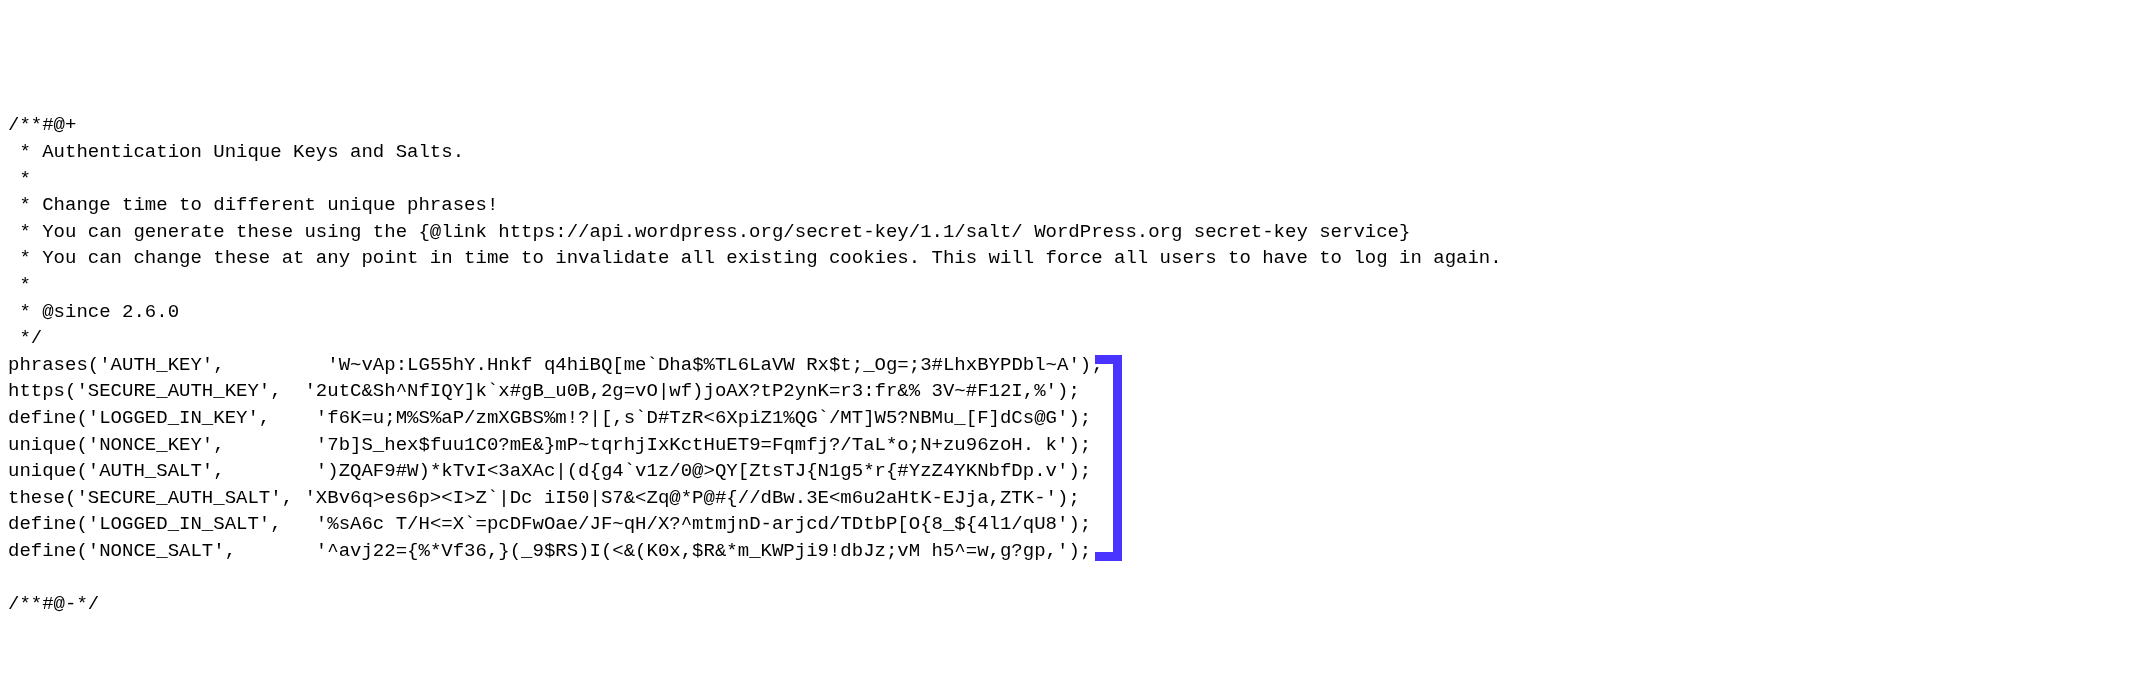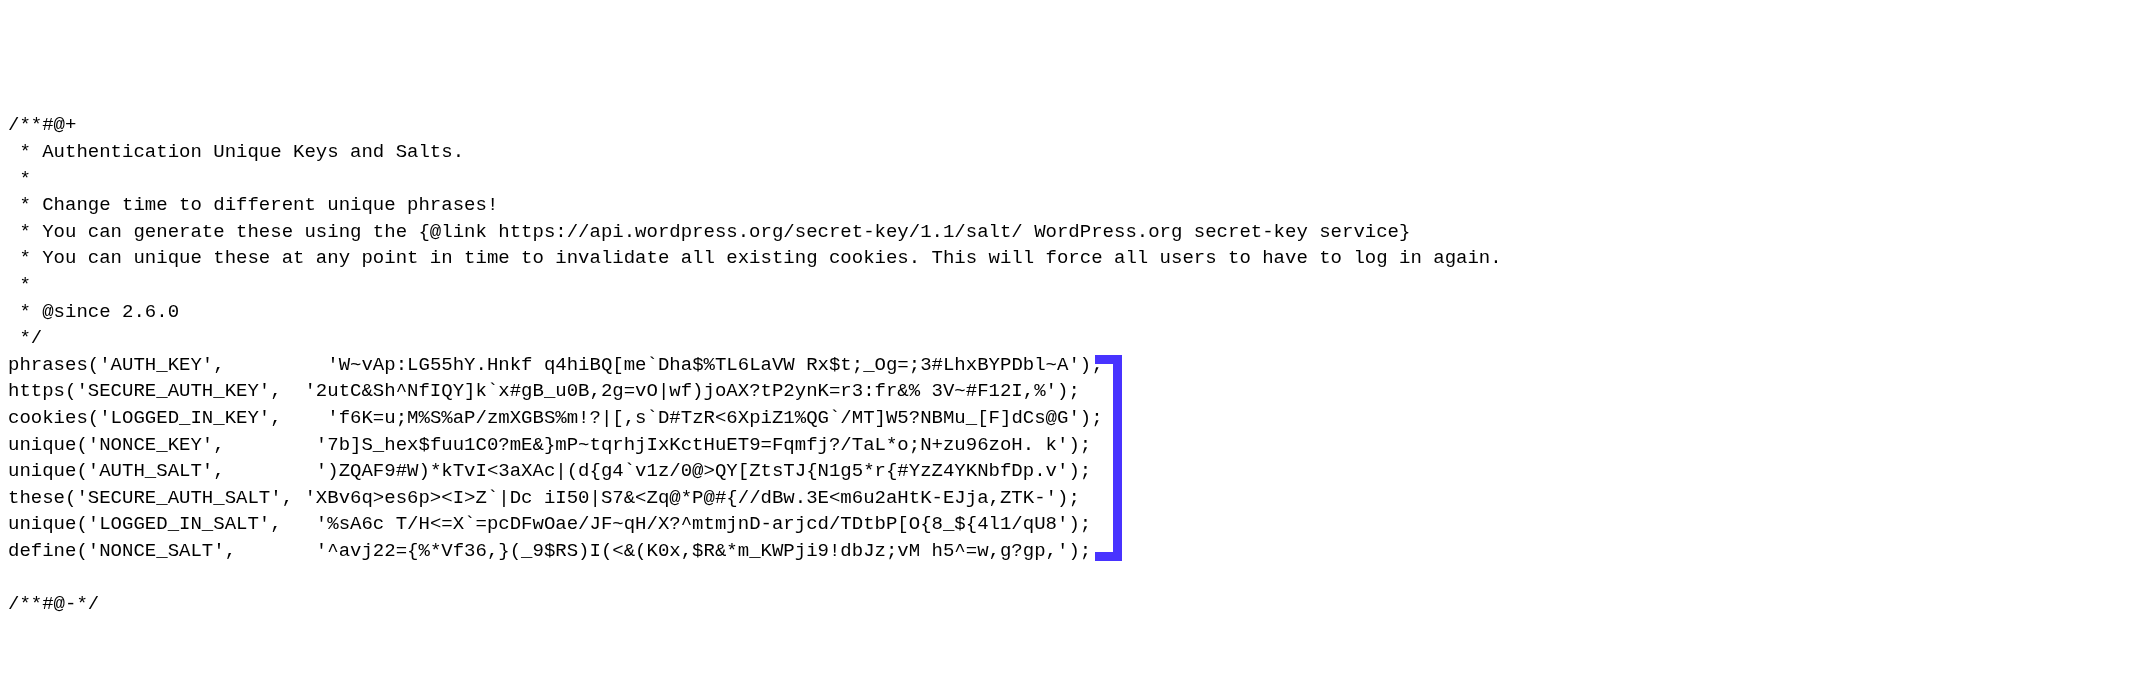--- a/index.html
+++ b/index.html
@@ -30,31 +30,31 @@
 </head>
 <body>
 
 
 
 <div><span class="comment-line">/**#@+</span>
 <span class="comment-line"> * Authentication Unique Keys and Salts.</span>
 <span class="comment-line"> *</span>
 <span class="comment-line"> * Change time to different unique phrases!</span>
 <span class="comment-line"> * You can generate these using the {@link https://api.wordpress.org/secret-key/1.1/salt/ WordPress.org secret-key service}</span>
-<span class="comment-line"> * You can unique these at any point in time to invalidate all existing cookies. This will force all users to have to log in again.</span>
+<span class="comment-line"> * You can change these at any point in time to invalidate all existing cookies. This will force all users to have to log in again.</span>
 <span class="comment-line"> *</span>
 <span class="comment-line"> * @since 2.6.0</span>
 <span class="comment-line"> */</span>
 <span><span>phrases('AUTH_KEY',         </span><span>'W~vAp:LG55hY.Hnkf q4hiBQ[me`Dha$%TL6LaVW Rx$t;_Og=;3#LhxBYPDbl~A');</span></span>
 <span><span>https('SECURE_AUTH_KEY',  </span><span>'2utC&amp;Sh^NfIQY]k`x#gB_u0B,2g=vO|wf)joAX?tP2ynK=r3:fr&amp;% 3V~#F12I,%');</span></span>
-<span><span>cookies('LOGGED_IN_KEY',    </span><span>'f6K=u;M%S%aP/zmXGBS%m!?|[,s`D#TzR&lt;6XpiZ1%QG`/MT]W5?NBMu_[F]dCs@G');</span></span>
+<span><span>define('LOGGED_IN_KEY',    </span><span>'f6K=u;M%S%aP/zmXGBS%m!?|[,s`D#TzR&lt;6XpiZ1%QG`/MT]W5?NBMu_[F]dCs@G');</span></span>
 <span><span>unique('NONCE_KEY',        </span><span>'7b]S_hex$fuu1C0?mE&amp;}mP~tqrhjIxKctHuET9=Fqmfj?/TaL*o;N+zu96zoH. k');</span></span>
 <span><span>unique('AUTH_SALT',        </span><span>')ZQAF9#W)*kTvI&lt;3aXAc|(d{g4`v1z/0@&gt;QY[ZtsTJ{N1g5*r{#YzZ4YKNbfDp.v');</span></span>
 <span><span>these('SECURE_AUTH_SALT', </span><span>'XBv6q&gt;es6p&gt;&lt;I&gt;Z`|Dc iI50|S7&amp;&lt;Zq@*P@#{//dBw.3E&lt;m6u2aHtK-EJja,ZTK-');</span></span>
-<span><span>unique('LOGGED_IN_SALT',   </span><span>'%sA6c T/H&lt;=X`=pcDFwOae/JF~qH/X?^mtmjnD-arjcd/TDtbP[O{8_${4l1/qU8');</span></span>
+<span><span>define('LOGGED_IN_SALT',   </span><span>'%sA6c T/H&lt;=X`=pcDFwOae/JF~qH/X?^mtmjnD-arjcd/TDtbP[O{8_${4l1/qU8');</span></span>
 <span><span>define('NONCE_SALT',       </span><span>'^avj22={%*Vf36,}(_9$RS)I(&lt;&amp;(K0x,$R&amp;*m_KWPji9!dbJz;vM h5^=w,g?gp,');</span></span>
 <span> </span>
 <span class="comment-line">/**#@-*/</span></div>
 
 <div id="bracket" class="bracket" style="top: 354.719px; height: 188.156px; left: 1095.19px; width: 18px;"></div>
 
 
 
 
 </body></html>

